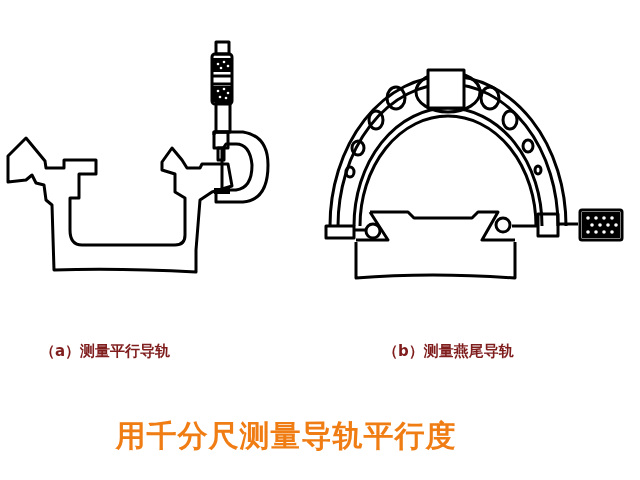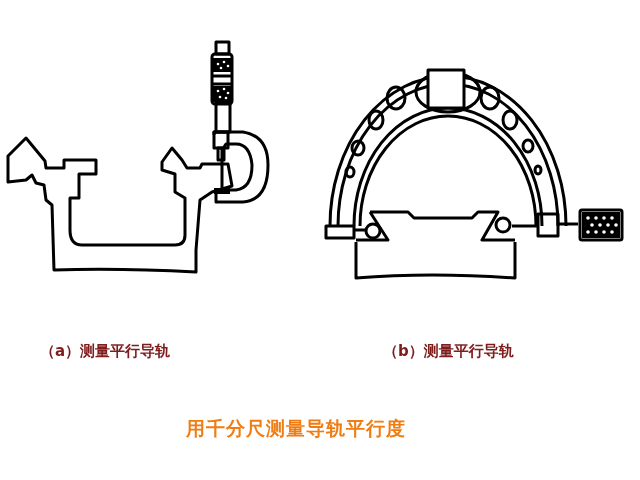--- a/index.html
+++ b/index.html
@@ -1,19 +1,19 @@
 <!DOCTYPE html>
 <html><head>
 <meta charset="utf-8">
 <style>
   html,body{margin:0;padding:0;background:#fff;}
   body{width:640px;height:480px;position:relative;overflow:hidden;font-family:"DejaVu Sans",sans-serif;}
   .fig{position:absolute;}
   .cap{position:absolute;font-weight:bold;font-size:15px;color:#7f1d1d;white-space:nowrap;}
-  .title{position:absolute;left:0;width:572px;top:416px;text-align:center;font-weight:bold;font-size:19px;color:#f07d14;letter-spacing:1px;padding-left:10px;}
+  .title{position:absolute;left:0;width:572px;top:416px;text-align:center;font-weight:bold;font-size:30px;color:#f07d14;letter-spacing:1px;}
 </style>
 </head>
 <body>
 
 <svg class="fig" style="left:0;top:40px" width="300" height="240" viewBox="0 0 300 240">
   <g fill="none" stroke="#000" stroke-width="3" stroke-linejoin="round">
 
     <path d="M8 116 L26 98 L45 121 L46 128 L64 128 L64 120 L96 120 L96 134 L79 134 L79 158 L70 158 L70 190 Q70 205 82 205 L175 205 Q185 205 185 195 L185 158 L175 152 L175 134 L162 130 L162 122 L172 108 L182 120 L187 128 L200 128 L202 124 L228 124 L232 146 L212 152 L200 160 L196 210 L196 232 Q120 228 54 230 L52 165 L46 160 L44 145 L36 143 L32 135 L26 140 L8 142 Z"></path>
 
     <path d="M214 95 L214 92 L243 92 Q268 96 268 125 Q268 160 243 162 L216 162 L216 150 L236 150 Q252 148 252 125 Q250 104 236 104 L226 104 L222 110 L222 148"></path>
@@ -87,15 +87,15 @@
       <circle cx="298" cy="185" r="1.8"></circle>
       <circle cx="306" cy="185" r="1.8"></circle>
     <circle cx="278" cy="192" r="1.8"></circle>
       <circle cx="286" cy="192" r="1.8"></circle>
       <circle cx="294" cy="192" r="1.8"></circle>
       <circle cx="302" cy="192" r="1.8"></circle>
   </g>
 </svg>
 
 <div class="cap" style="left:40px;top:342px">（a）测量平行导轨</div>
-<div class="cap" style="left:383px;top:342px">（b）测量平行导轨</div>
+<div class="cap" style="left:383px;top:342px">（b）测量燕尾导轨</div>
 
 <div class="title">用千分尺测量导轨平行度</div>
 
 </body></html>

